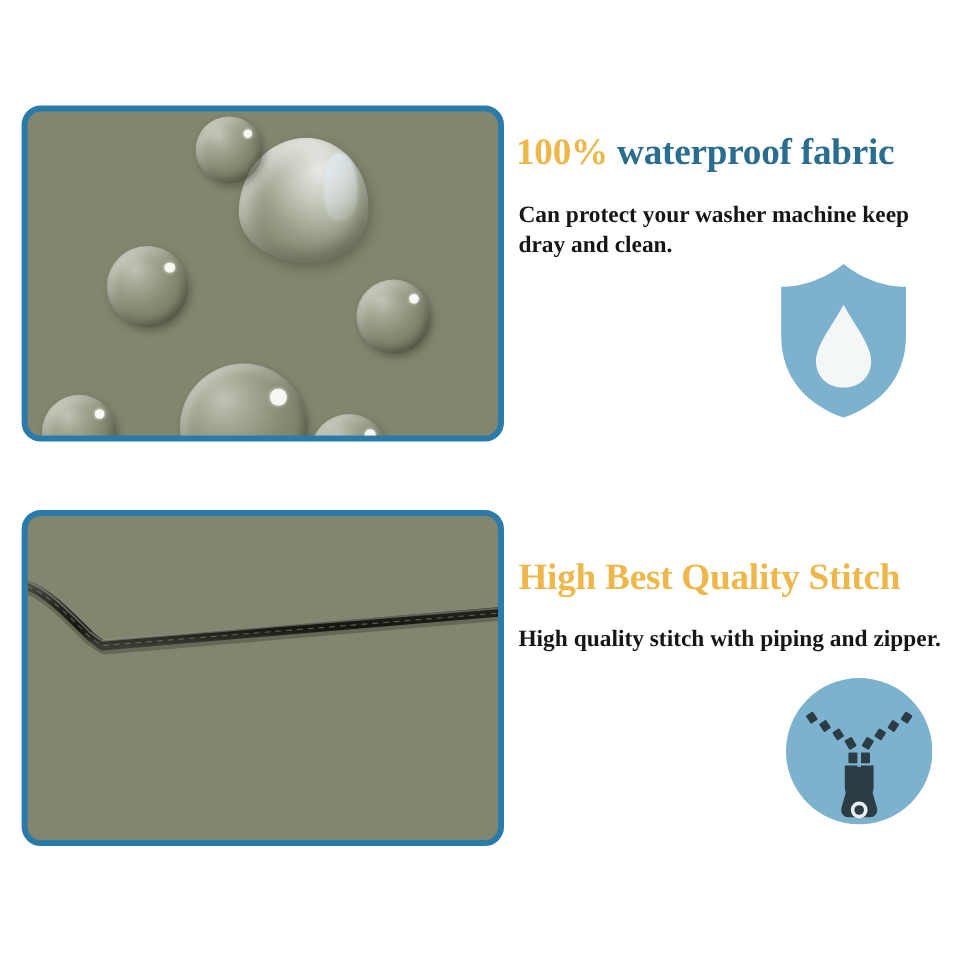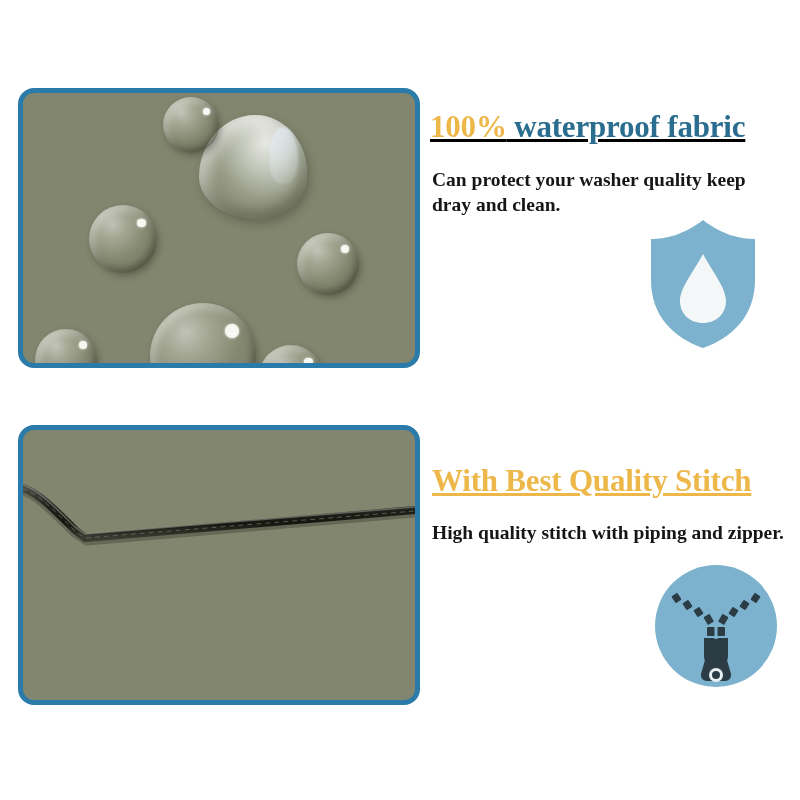--- a/index.html
+++ b/index.html
@@ -124,21 +124,20 @@
     width: 362px;
   }
   .heading {
     margin: 0;
     font-family: "Liberation Serif", serif;
     font-weight: bold;
     font-size: 31px;
     line-height: 1.05;
     letter-spacing: -0.2px;
     white-space: nowrap;
-    text-decoration: underline;
   }
   .heading .accent { color: #edb74a; }
   .heading .main   { color: #2a6d8f; }
   .heading.all-gold { color: #edb74a; }
 
   .body-text {
     margin: 0;
     font-family: "Liberation Serif", serif;
     font-weight: bold;
     font-size: 19.5px;
@@ -178,21 +177,21 @@
         <div class="drop" style="left:12px;  top:236px; width:62px;  height:62px;"></div>
         <div class="drop" style="left:236px; top:252px; width:64px;  height:64px;"></div>
         <div class="drop nohl" style="left:172px; top:272px; width:56px; height:56px;"></div>
 
       </div>
     </div>
 
     <div class="textcol">
       <h2 class="heading" id="waterproof-heading"><span class="accent">100%</span><span class="main"> waterproof fabric</span></h2>
 
-      <p class="body-text" id="waterproof-body">Can protect your washer quality keep dray and clean.</p>
+      <p class="body-text" id="waterproof-body">Can protect your washer machine keep dray and clean.</p>
 
       <div class="badge" id="shield-badge">
         <svg viewBox="0 0 110 132" width="110" height="132" aria-hidden="true">
           <path d="M55 2 C 36 17, 17 21, 3 21 L3 62 C3 98, 26 120, 55 130 C84 120, 107 98, 107 62 L107 21 C93 21, 74 17, 55 2 Z" fill="#7cb2cd"></path>
           <path d="M55 36 C 44 56, 32 70, 32 83 C32 96, 42 105, 55 105 C68 105, 78 96, 78 83 C78 70, 66 56, 55 36 Z" fill="#f4f7f8"></path>
         </svg>
       </div>
     </div>
   </section>
 
@@ -215,21 +214,21 @@
           <path d="M0,58 C 14,62 30,78 52,100 L62,108 L392,80" fill="none" stroke="url(#pipegrad)" stroke-width="8" stroke-linecap="round" stroke-linejoin="round"></path>
 
           <path d="M0,55 C 14,59 30,75 52,97 L62,104 L392,77" fill="none" stroke="rgba(150,155,140,0.55)" stroke-width="1.6" stroke-linecap="round" stroke-linejoin="round"></path>
 
           <path d="M0,59 C 14,63 30,79 52,101 L62,108 L392,81" fill="none" stroke="rgba(120,124,108,0.65)" stroke-width="1" stroke-dasharray="4 5" stroke-linecap="round"></path>
         </svg>
       </div>
     </div>
 
     <div class="textcol">
-      <h2 class="heading all-gold" id="stitch-heading">With Best Quality Stitch</h2>
+      <h2 class="heading all-gold" id="stitch-heading">High Best Quality Stitch</h2>
 
       <p class="body-text" id="stitch-body">High quality stitch with piping and zipper.</p>
 
       <div class="badge" id="zipper-badge">
         <svg viewBox="0 0 122 122" width="122" height="122" aria-hidden="true">
           <circle cx="61" cy="61" r="61" fill="#7cb2cd"></circle>
           <g fill="#2b3c45">
 
             <rect x="18" y="29" width="7" height="8" rx="1" transform="rotate(-34 21.5 33)"></rect>
             <rect x="29" y="36" width="7" height="8" rx="1" transform="rotate(-34 32.5 40)"></rect>

